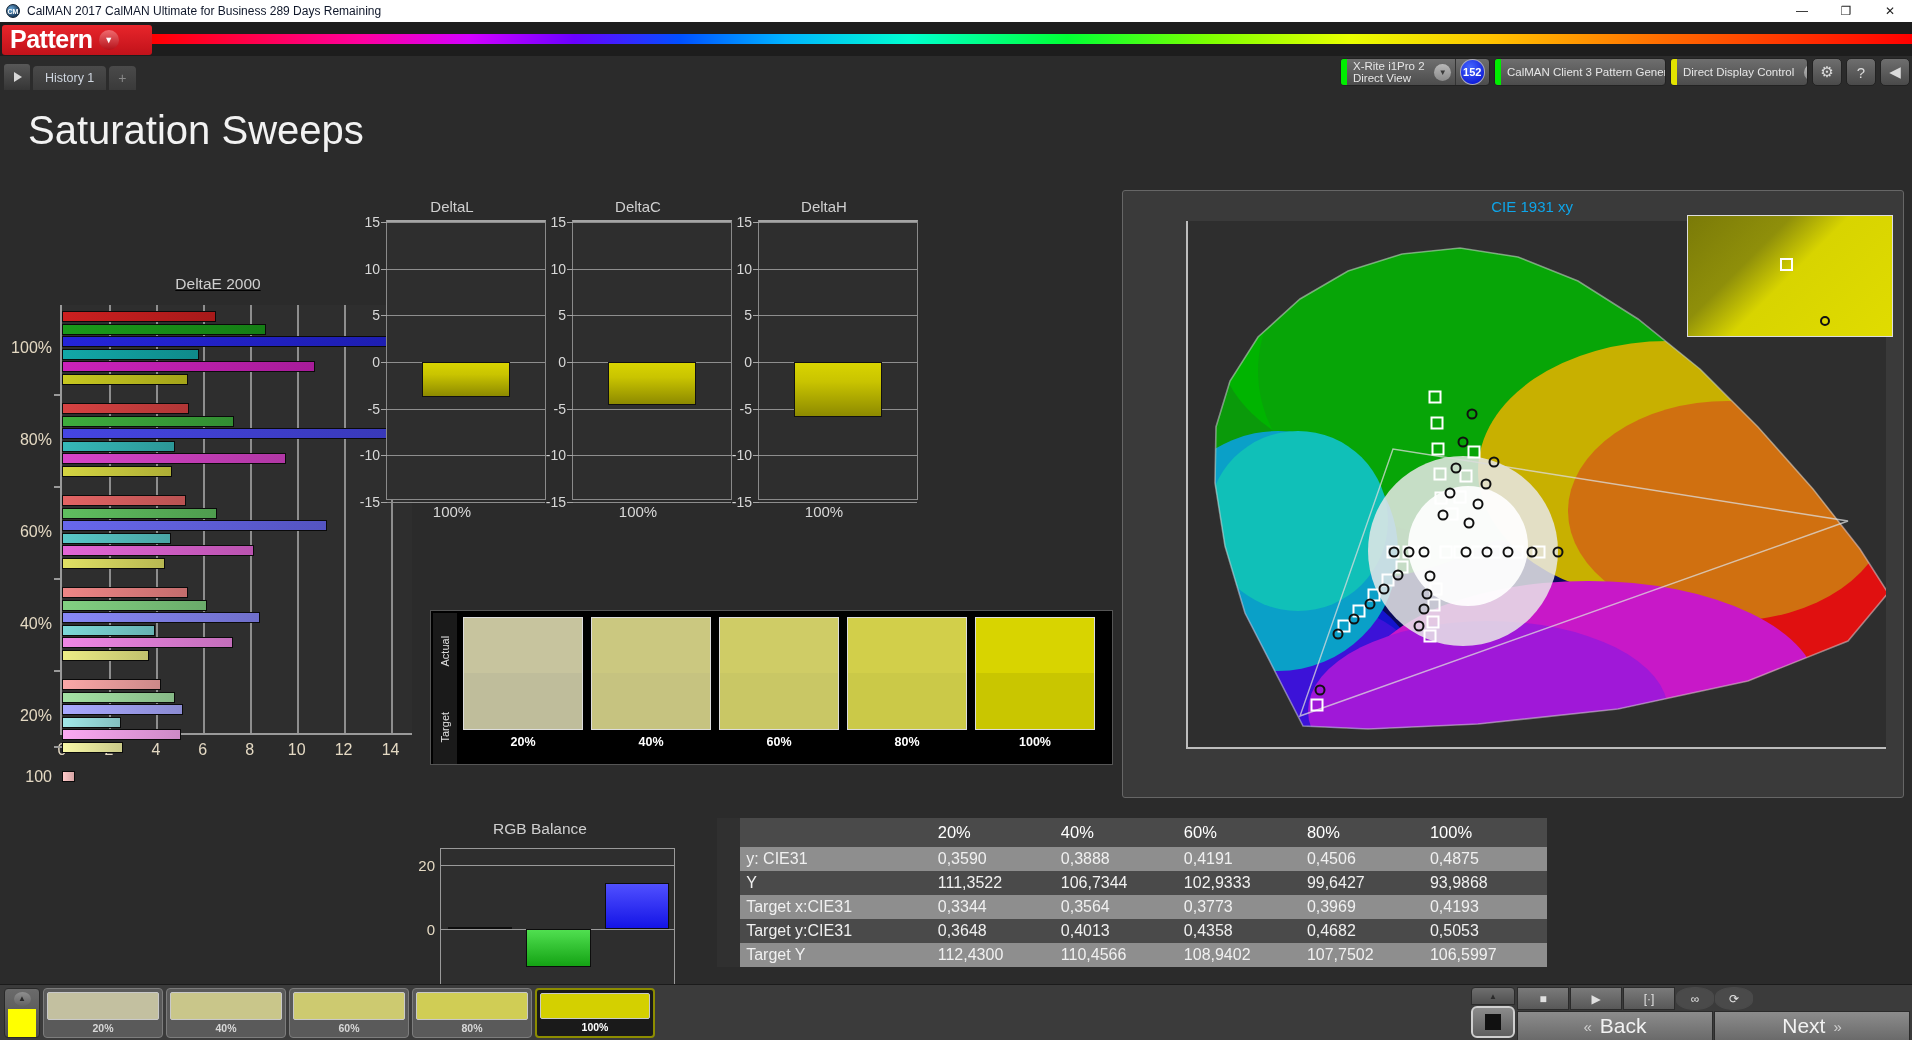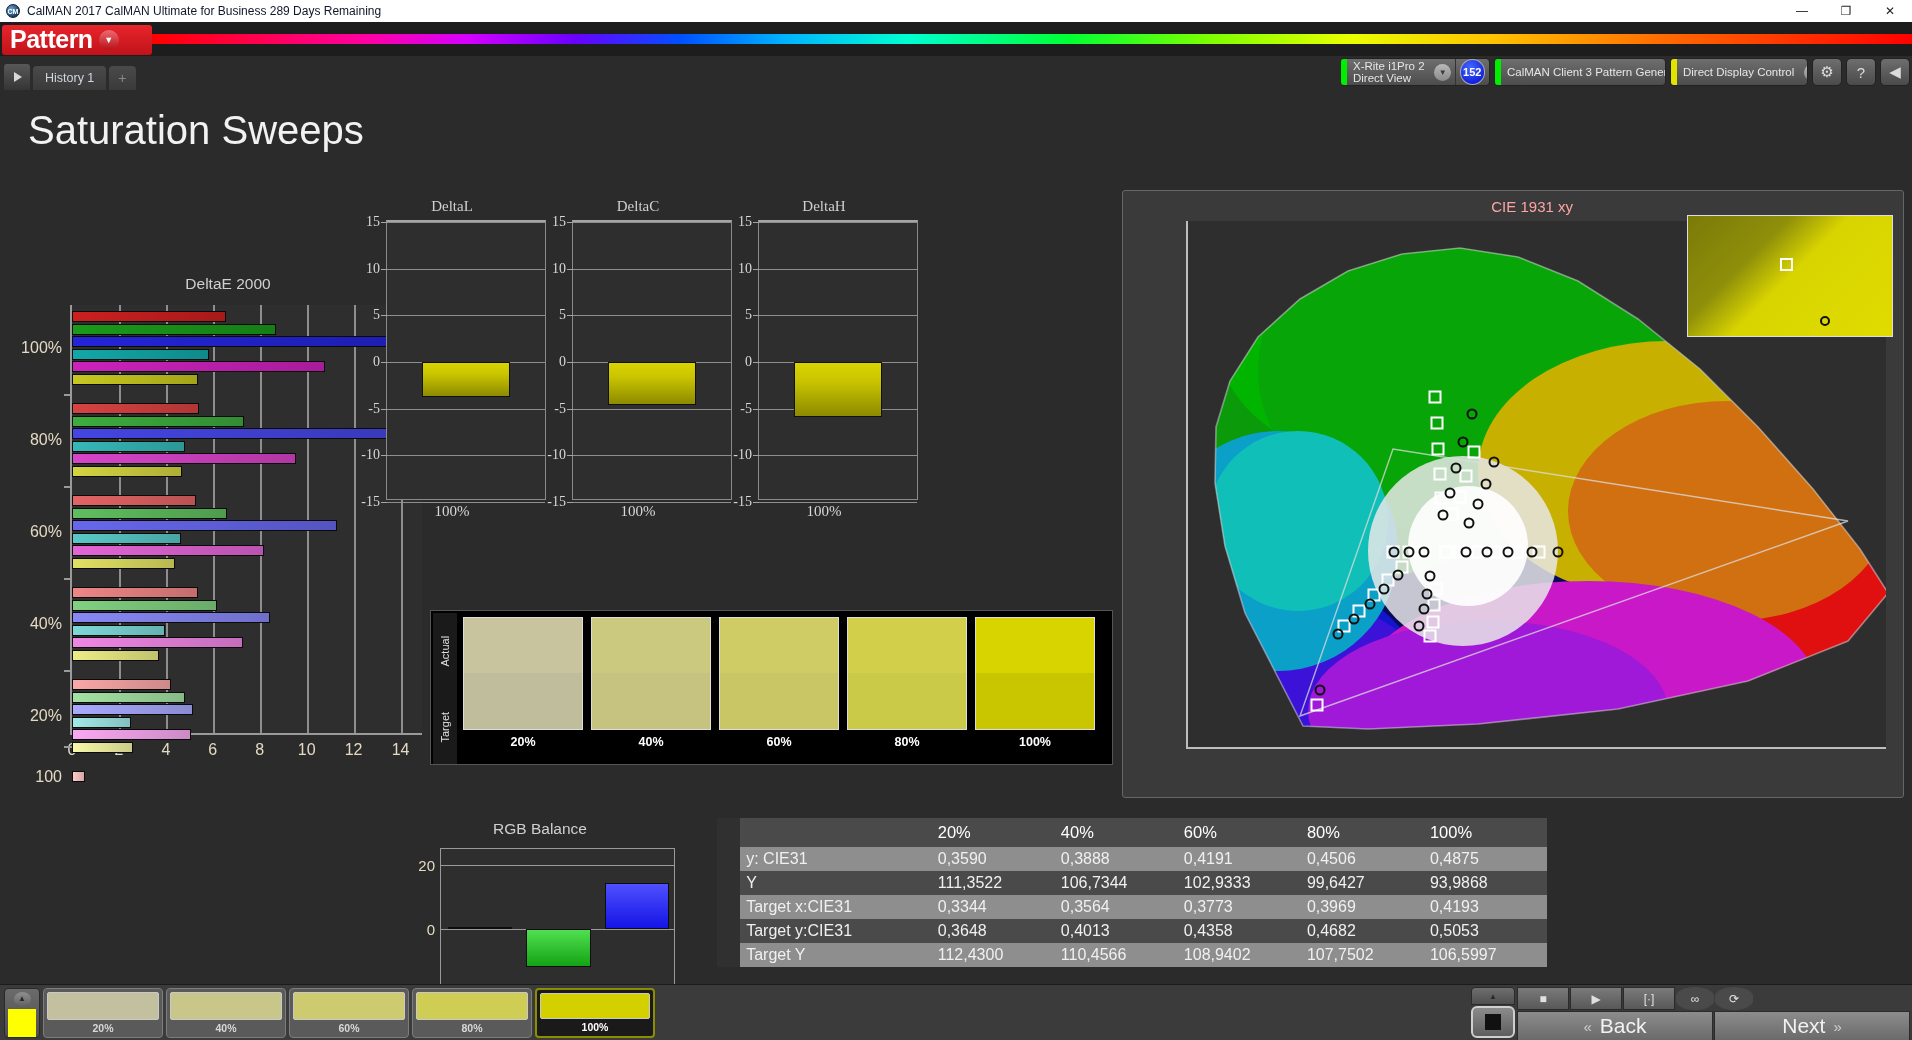--- a/index.html
+++ b/index.html
@@ -109,34 +109,34 @@
   
   #main { position: relative; width: 1912px; height: 940px; background: #2b2b2b; }
 
   #page-title {
     position: absolute; left: 28px; top: 18px;
     font-size: 40px; color: #f2f2f2; font-weight: normal;
     font-family: "Liberation Sans", sans-serif;
   }
 
   
-  #de2000 { position: absolute; left: 28px; top: 185px; width: 400px; height: 510px; }
+  #de2000 { position: absolute; left: 18px; top: 185px; width: 400px; height: 510px; text-decoration: underline; }
   .chart-title { text-align: center; color: #cfcfcf; font-size: 15.5px; }
   #de-plot {
     position: absolute; left: 42px; top: 30px; width: 352px; height: 430px;
     background: #2e2e2e; border-left: 2px solid #9a9a9a; border-bottom: 2px solid #9a9a9a;
   }
   .de-vline { position: absolute; top: 0; bottom: 0; width: 2px; background: #8e8e8e; }
   .de-bar { position: absolute; height: 11px; border: 1px solid #0a0a0a; }
   .de-ylabel { position: absolute; right: 4px; color: #e4d9c3; font-size: 16px; transform: translateY(-50%); }
   .de-ytick { position: absolute; width: 8px; height: 2px; background: #9a9a9a; }
   .de-xlabel { position: absolute; color: #e4d9c3; font-size: 16px; transform: translateX(-50%); }
 
   
-  .dlch { position: absolute; top: 108px; width: 200px; height: 330px; font-family: Liberation Serif, serif; }
+  .dlch { position: absolute; top: 108px; width: 200px; height: 330px; }
   .dlch-title { text-align: center; color: #cfcfcf; font-size: 15px; margin-bottom: 3px; }
   .dlch-plot {
     position: absolute; left: 34px; top: 22px; width: 160px; height: 280px;
     background: #2e2e2e; border: 1px solid #8a8a8a; border-top:2px solid #a5a5a5;
   }
   .dl-grid { position: absolute; left: 0; right: 0; height: 1px; background: #8e8e8e; }
   .dl-tk { position: absolute; left: -6px; width: 6px; height: 1px; background: #a5a5a5; }
   .dl-yl { position: absolute; color: #d8d8d8; font-size: 14px; right: 100%; margin-right: 7px; transform: translateY(-50%); white-space: nowrap;}
   .dl-bar {
     position: absolute; left: 22%; width: 56%;
@@ -159,21 +159,21 @@
     color: #e0e0e0; font-size: 11px; display: flex; align-items: center; justify-content: center;
   }
   .sw-cell { position: absolute; top: 6px; width: 120px; height: 113px; border: 1px solid #dcdcdc; }
   .sw-lbl { position: absolute; top: 124px; width: 120px; text-align: center; color: #fff; font-size: 12.5px; font-weight: bold; }
 
   
   #cie {
     position: absolute; left: 1122px; top: 100px; width: 782px; height: 608px;
     background: #3a3a3a; border: 1px solid #666; border-radius: 3px;
   }
-  #cie-title { position: absolute; right: 330px; top: 7px; color: #fca5a5; font-size: 15px; }
+  #cie-title { position: absolute; right: 330px; top: 7px; color: #0ea5e9; font-size: 15px; }
   #cie-plot {
     position: absolute; left: 63px; top: 30px; width: 700px; height: 528px;
     background: #2e2e2e; border-left: 2px solid #bdbdbd; border-bottom: 2px solid #bdbdbd;
     overflow: hidden;
   }
   .cie-tk-y { position: absolute; left: -7px; width: 7px; height: 2px; background: #bdbdbd; }
   .cie-tk-x { position: absolute; bottom: -7px; width: 2px; height: 7px; background: #bdbdbd; }
   .m-sq { position: absolute; width: 13px; height: 13px; border: 2px solid #fff; transform: translate(-50%,-50%); background: transparent;}
   .m-ci { position: absolute; width: 11px; height: 11px; border: 2px solid #111; border-radius: 50%; transform: translate(-50%,-50%); background: transparent;}
   #cie-inset {

